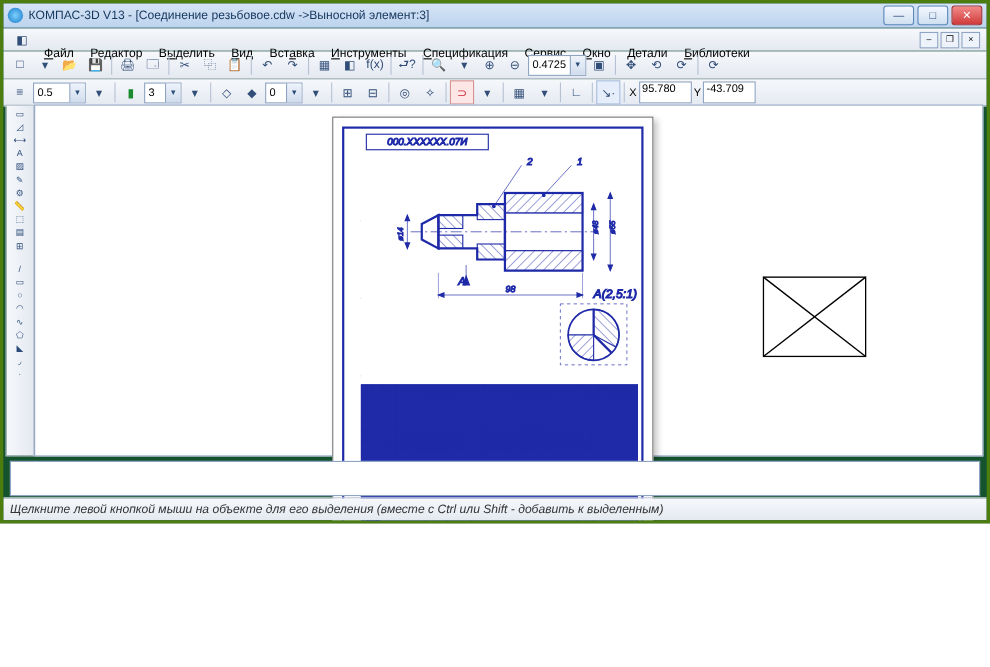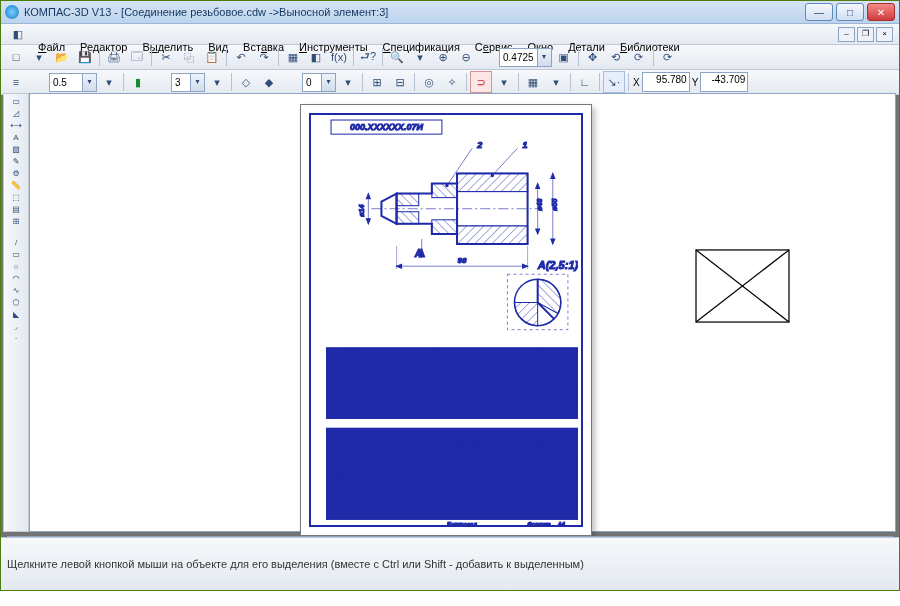--- a/index.html
+++ b/index.html
@@ -1,45 +1,45 @@
 <!DOCTYPE html>
 <html><head>
 <meta charset="utf-8">
 <style>
   html,body{margin:0;padding:0;font-family:Tahoma,Arial,sans-serif;font-size:11px;background:#fff;color:#000;}
-  .window{width:900px;height:591px;border:1px solid #4d7c0f;position:relative;box-sizing:border-box;overflow:hidden;background:#737373;}
+  .window{width:900px;height:476px;border:3px solid #4d7c0f;position:relative;box-sizing:border-box;overflow:hidden;background:#14532d;}
   .titlebar{height:22px;background:linear-gradient(#d7e4f5,#bcd3ee);display:flex;align-items:center;padding:0 4px;border-bottom:1px solid #9db5d6;}
   .titlebar .ticon{width:14px;height:14px;border-radius:50%;background:radial-gradient(#7bd0ff,#1678c4);margin-right:5px;}
   .titlebar .ttext{color:#14365d;}
   .winbtns{margin-left:auto;display:flex;gap:3px;}
   .winbtn{width:26px;height:16px;border:1px solid #5e89b8;border-radius:3px;background:linear-gradient(#f4f8ff,#d0dff0);display:flex;align-items:center;justify-content:center;font-size:10px;color:#2b4c7a;}
   .winbtn.close{background:linear-gradient(#f28a8a,#d03b3b);color:#fff;border-color:#a52e2e;}
   .menubar{height:20px;background:linear-gradient(#f6f8fb,#e4e9f1);border-bottom:1px solid #c1c9d6;display:flex;align-items:center;padding:0 6px;gap:3px;}
   .menubar .mi{padding:2px 6px;cursor:default;margin-top:25px;}
   .menubar .mi u{text-decoration:underline;}
   .childbtns{margin-left:auto;display:flex;gap:2px;}
   .childbtn{width:15px;height:13px;border:1px solid #8ea4c2;background:#eef3fb;font-size:8px;line-height:11px;text-align:center;}
   .toolbar{height:24px;background:linear-gradient(#f6f8fb,#e4e9f1);border-bottom:1px solid #c1c9d6;display:flex;align-items:center;padding:0 4px;gap:1px;}
   .tbtn{width:20px;height:20px;border:1px solid transparent;display:flex;align-items:center;justify-content:center;font-size:11px;color:#314e78;}
   .sep{width:1px;height:18px;background:#b6c2d4;margin:0 2px;}
-  .combo{height:17px;border:1px solid #8ea4c2;background:#fff;display:flex;align-items:center;font-size:10px;min-width:48px;margin-left:21px;}
+  .combo{height:17px;border:1px solid #8ea4c2;background:#fff;display:flex;align-items:center;font-size:10px;min-width:48px;}
   .combo span{padding:0 3px;flex:1;}
   .combo .cd{width:13px;height:100%;border-left:1px solid #8ea4c2;background:linear-gradient(#eef3fb,#d0dced);text-align:center;font-size:8px;line-height:15px;color:#2b4c7a;}
-  .coord{height:16px;border:1px solid #8ea4c2;background:#fff;padding:1px 2px;font-size:10px;min-width:42px;text-align:right;}
+  .coord{height:16px;border:1px solid #8ea4c2;background:#fff;padding:1px 2px;font-size:10px;min-width:42px;text-align:left;}
   .work{position:absolute;top:92px;left:28px;right:3px;bottom:58px;background:#fff;border:1px solid #8ea4c2;}
   .ltb{position:absolute;top:92px;left:2px;width:24px;bottom:58px;background:linear-gradient(90deg,#f6f8fb,#e4e9f1);border:1px solid #c1c9d6;display:flex;flex-direction:column;align-items:center;padding-top:2px;gap:1px;}
   .ltb .lb{width:11px;height:11px;font-size:8px;color:#2b4c7a;display:flex;align-items:center;justify-content:center;}
-  .sheet{position:absolute;top:10px;left:270px;width:290px;height:430px;background:#fff;border:1px solid #777;box-shadow:3px 3px 6px rgba(0,0,0,.25);font-weight:bold;}
+  .sheet{position:absolute;top:10px;left:270px;width:290px;height:430px;background:#fff;border:1px solid #777;box-shadow:3px 3px 6px rgba(0,0,0,.25);}
   .sheet .frame{position:absolute;inset:8px;border:2px solid #1f2aa8;}
   .sheet .inner{position:absolute;inset:13px 13px 13px 25px;}
   svg{display:block;}
   .xbox{position:absolute;top:155px;right:105px;width:95px;height:74px;}
   .xbox svg{width:100%;height:100%;}
   .bottomspec{position:absolute;left:6px;right:6px;bottom:22px;height:30px;border:1px solid #8ea4c2;background:#fff;}
-  .status{position:absolute;left:0;right:0;bottom:0;height:20px;background:linear-gradient(#f6f8fb,#e4e9f1);border-top:1px solid #c1c9d6;display:flex;align-items:center;padding:16px 6px;font-size:11px;color:#333;}
+  .status{position:absolute;left:0;right:0;bottom:0;height:20px;background:linear-gradient(#f6f8fb,#e4e9f1);border-top:1px solid #c1c9d6;display:flex;align-items:center;padding:0 6px;font-size:11px;color:#333;font-style:italic;}
   .magnet-on{background:#fde6e6;border:1px solid #d39494;}
   .snap-on{background:#e6eefb;border:1px solid #a9bedc;}
 </style>
 </head>
 <body>
 
 <div class="window">
 
   <div class="titlebar">
     <div class="ticon"></div>

